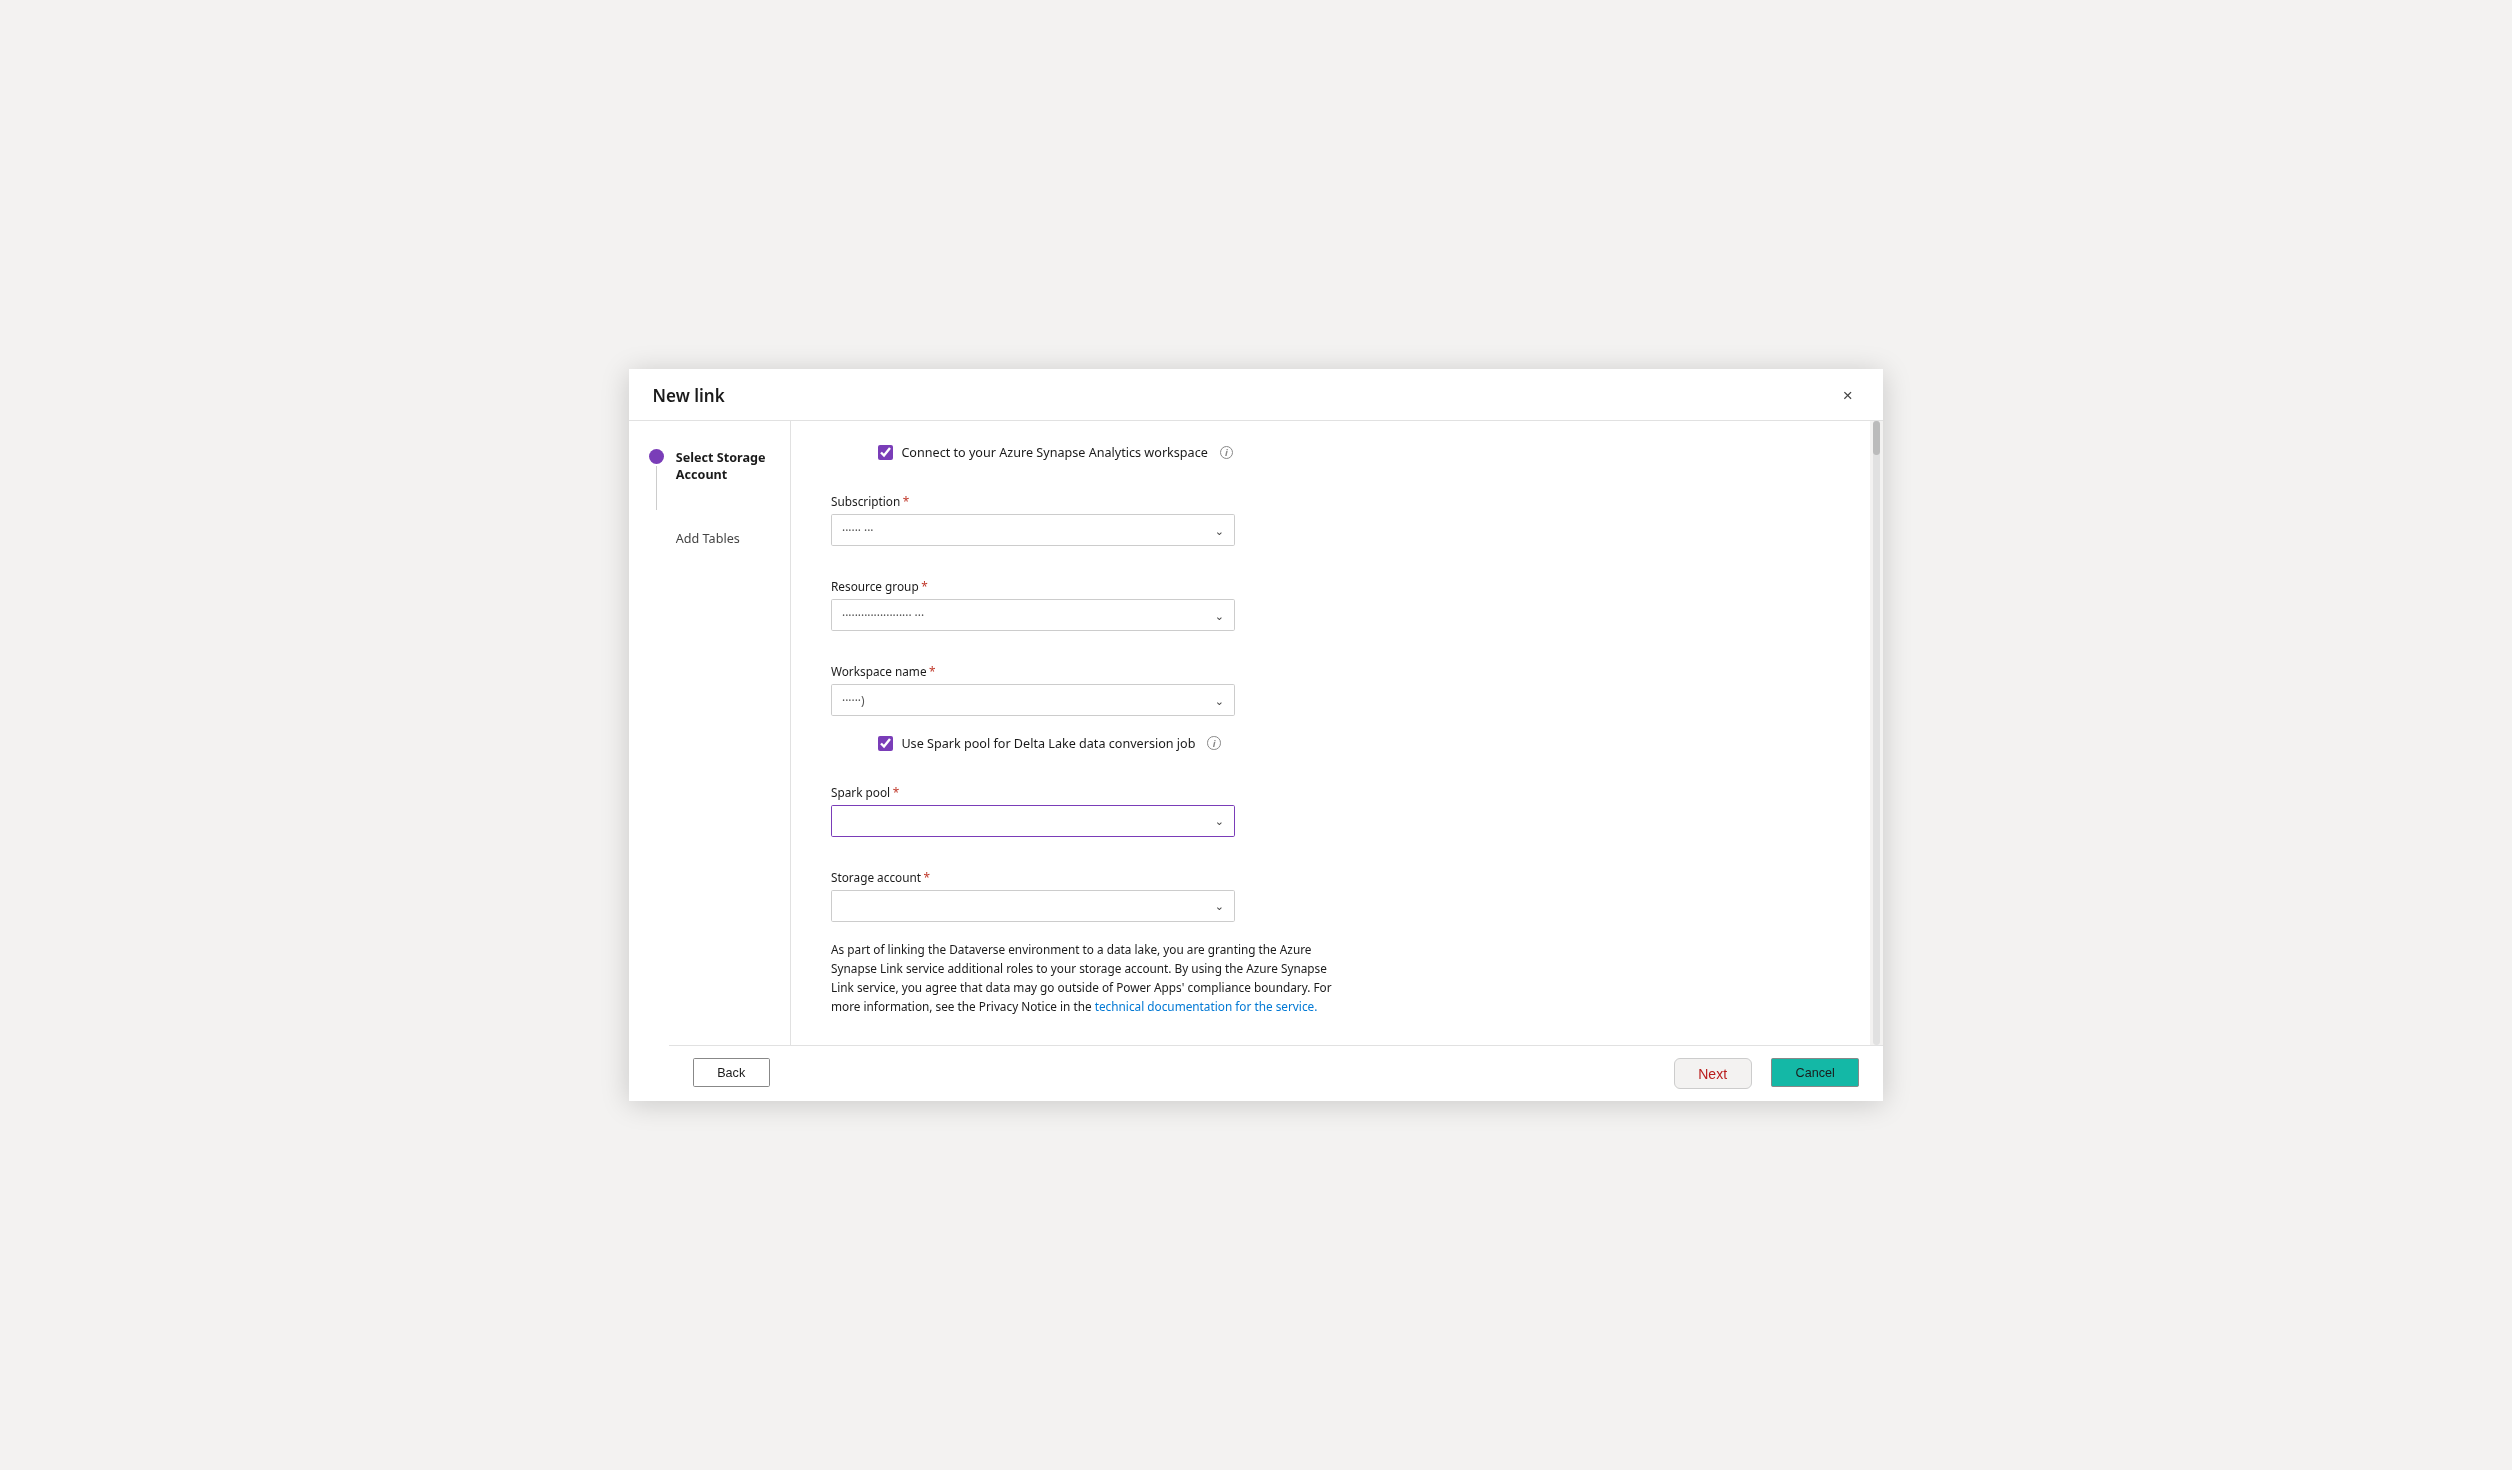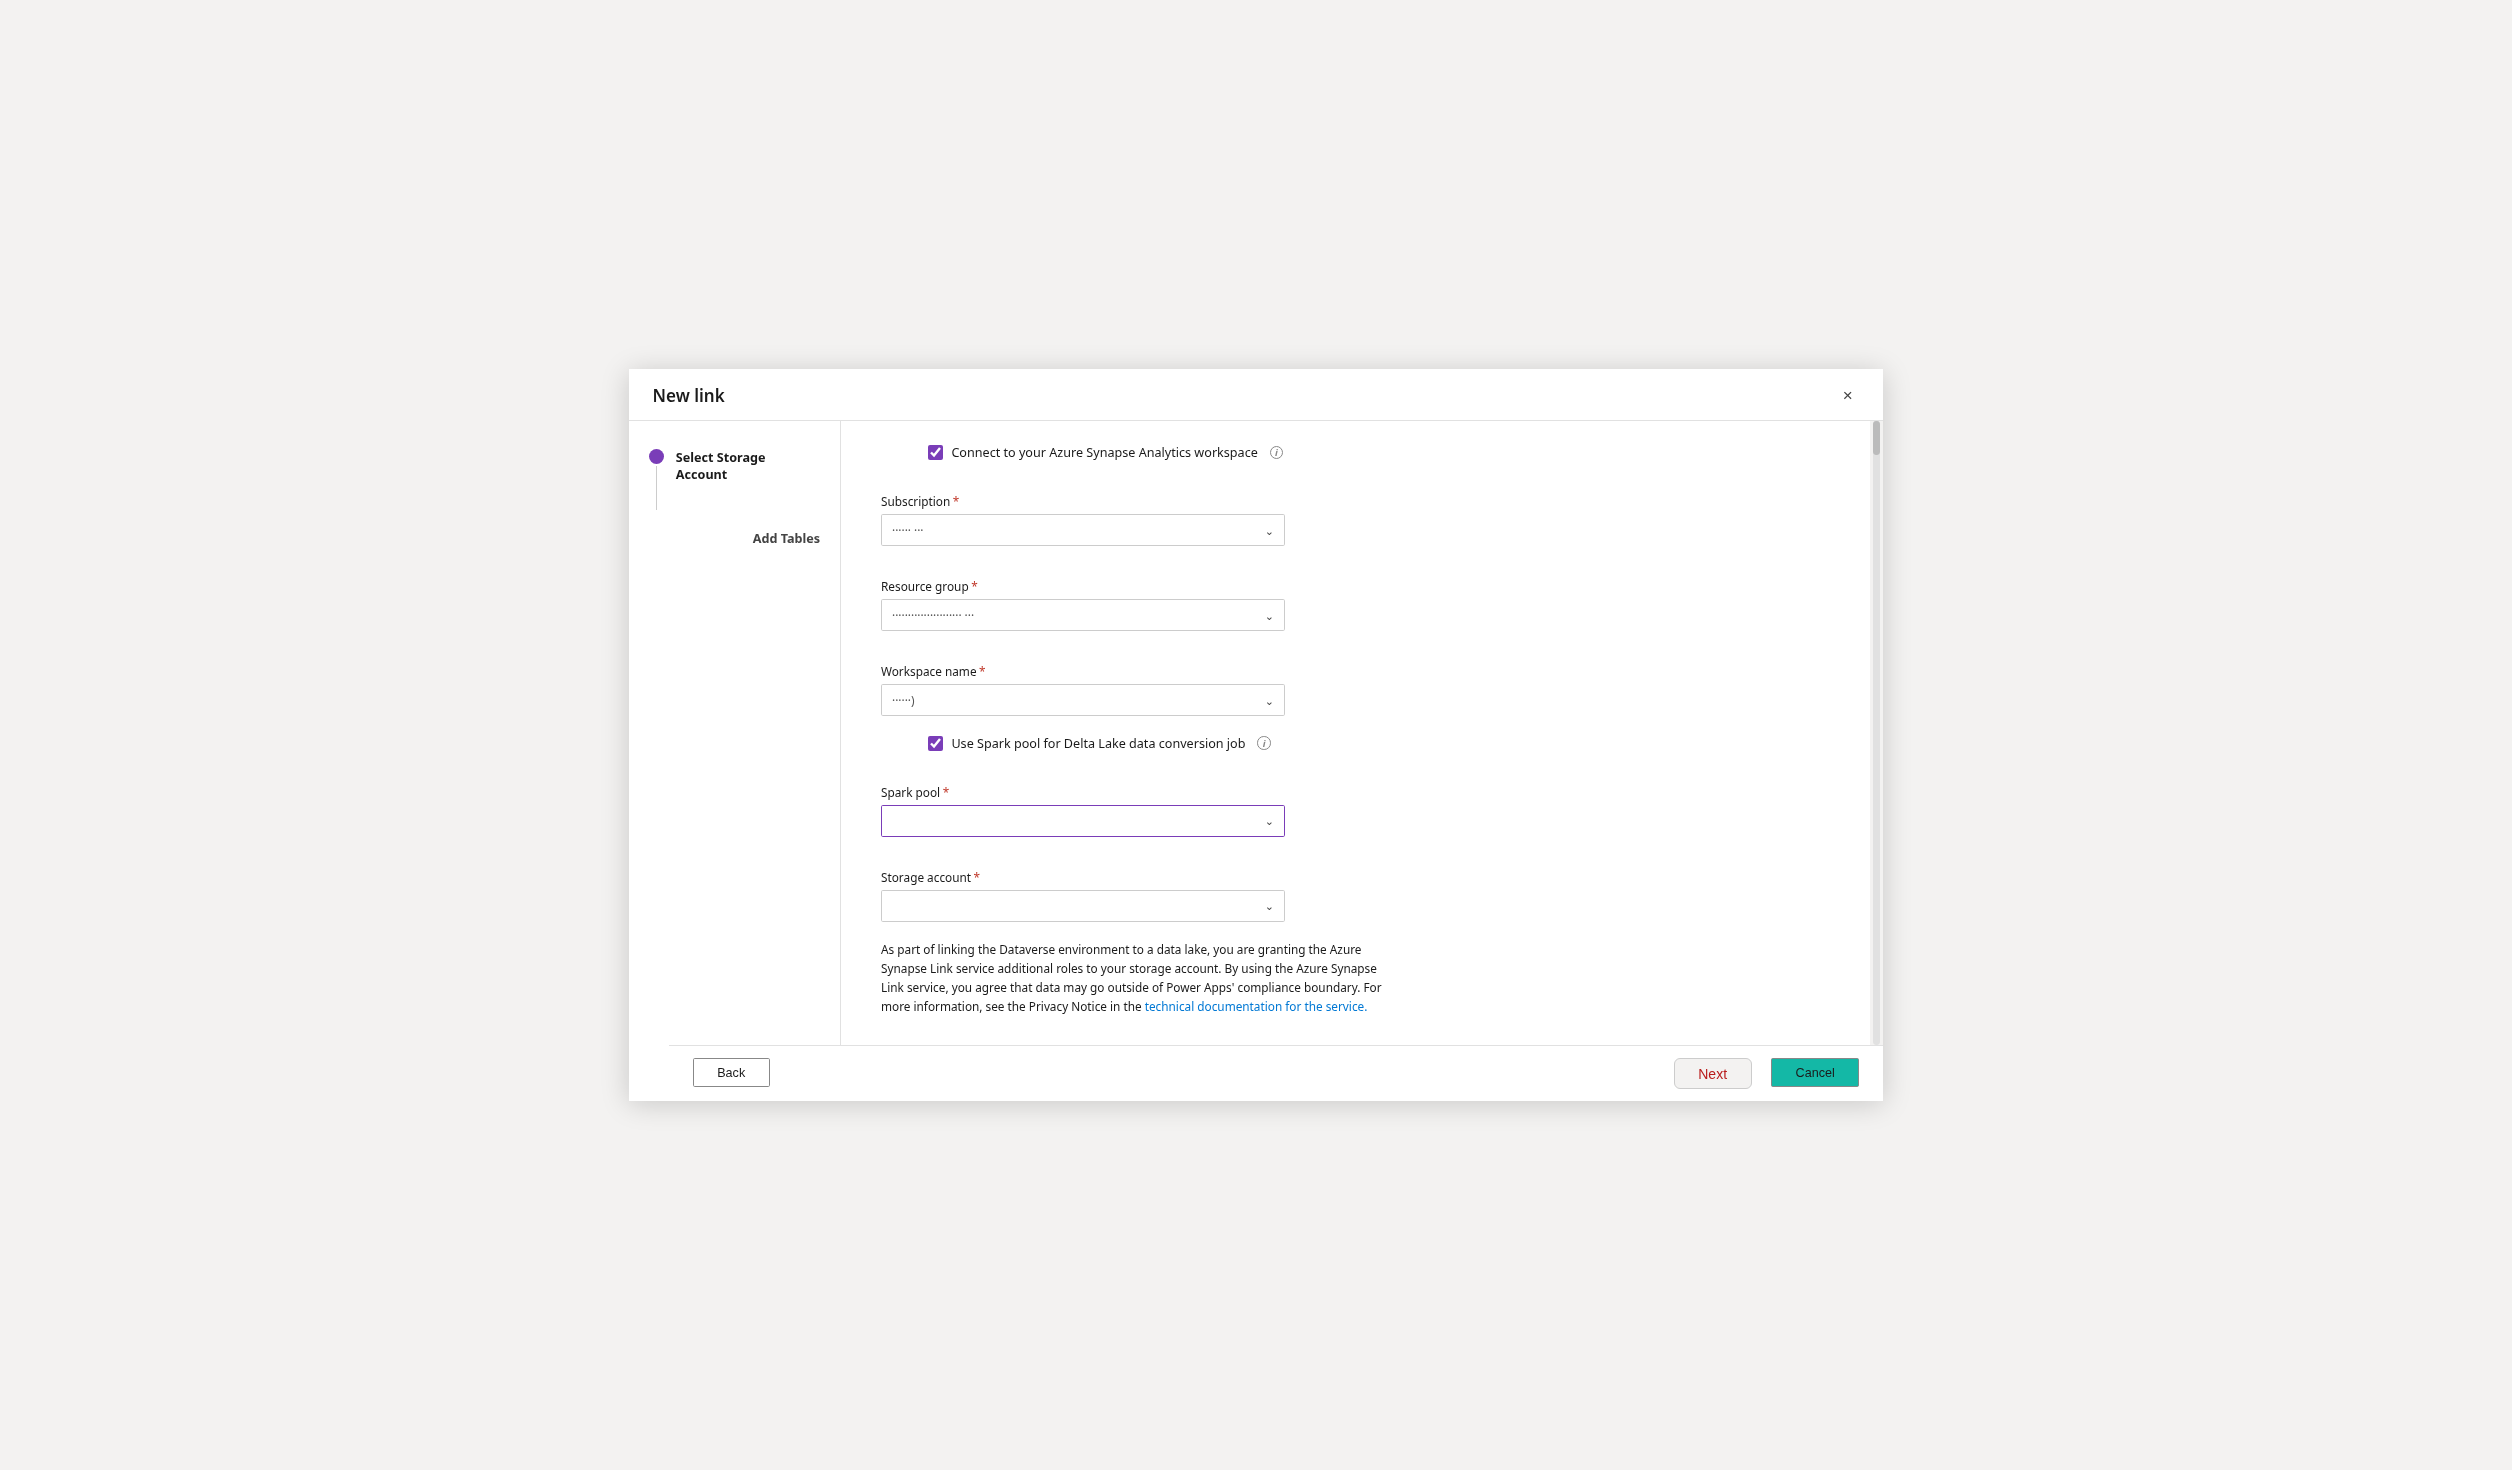--- a/index.html
+++ b/index.html
@@ -40,21 +40,21 @@
       color: #444;
       padding: 3.4px 6.7px;
       line-height: 1;
     }
     .dialog-body {
       display: flex;
       flex: 1;
       overflow: hidden;
     }
     .sidebar {
-      width: 212px;
+      width: 162px;
       padding: 27px 20px;
       border-right: 0.8px solid #e1e1e1;
       flex-shrink: 0;
     }
     .step {
       display: flex;
       align-items: flex-start;
       margin-bottom: 0;
       position: relative;
     }
@@ -79,24 +79,23 @@
       margin-top: 1.7px;
     }
     .step-label-active {
       font-size: 12.6px;
       font-weight: 700;
       color: #1b1b1b;
       margin-top: 1.7px;
     }
     .step-label-inactive {
       font-size: 12.6px;
-      font-weight: 700;
+      font-weight: 400;
       color: #444;
       margin-top: 47px;
-      text-align: right;
     }
     .main-content {
       flex: 1;
       padding: 23.6px 40px 0 40px;
       overflow-y: auto;
     }
     .scrollbar-area {
       width: 13.5px;
       background: #f3f2f1;
       display: flex;

